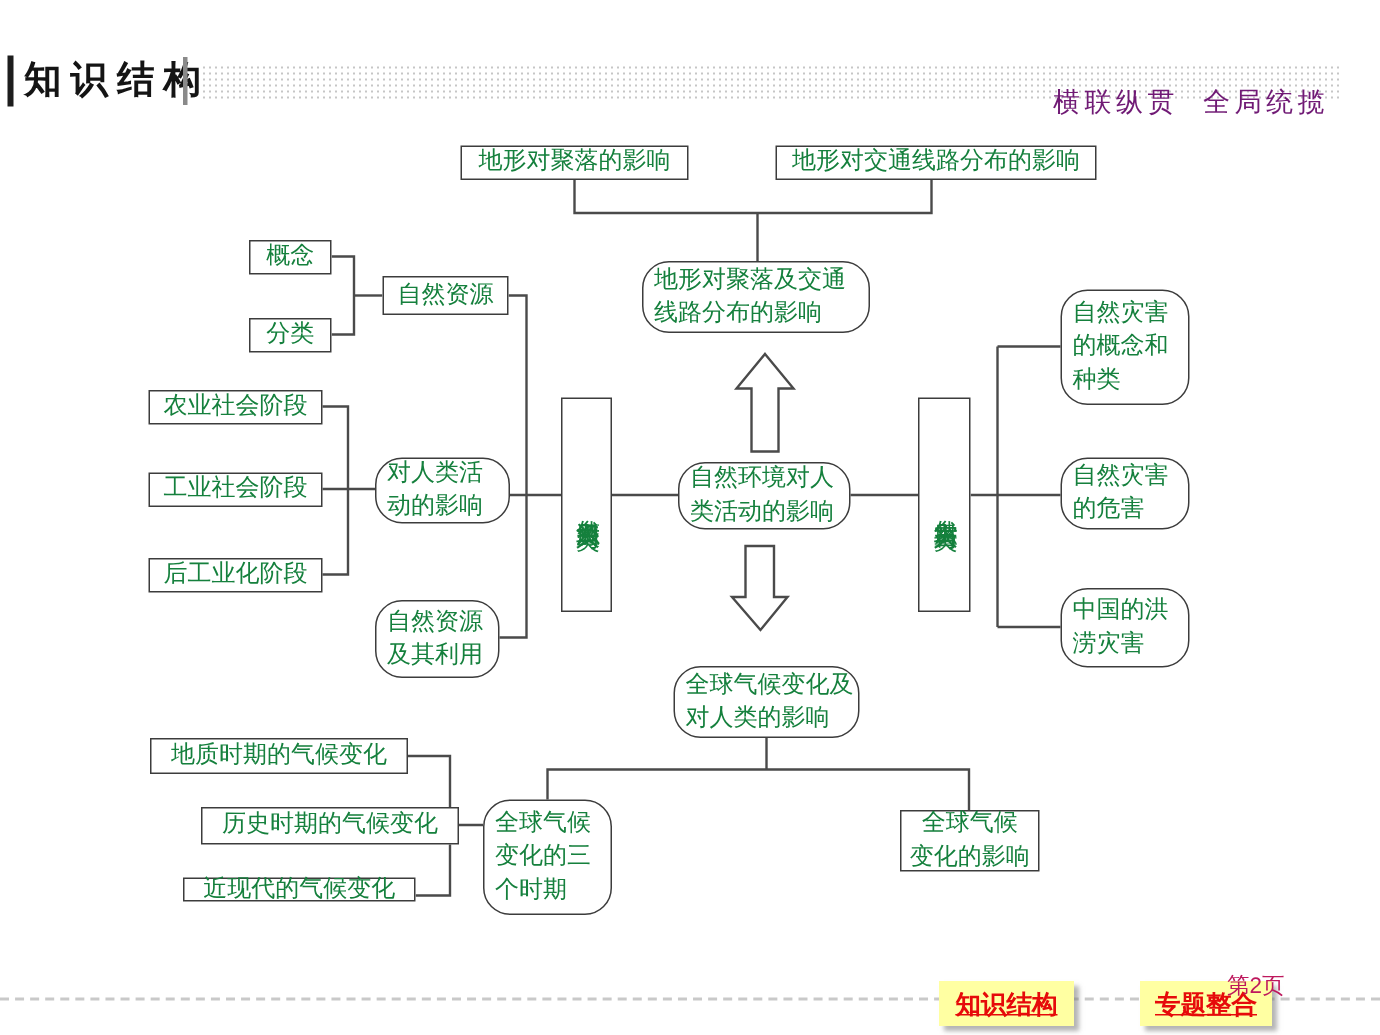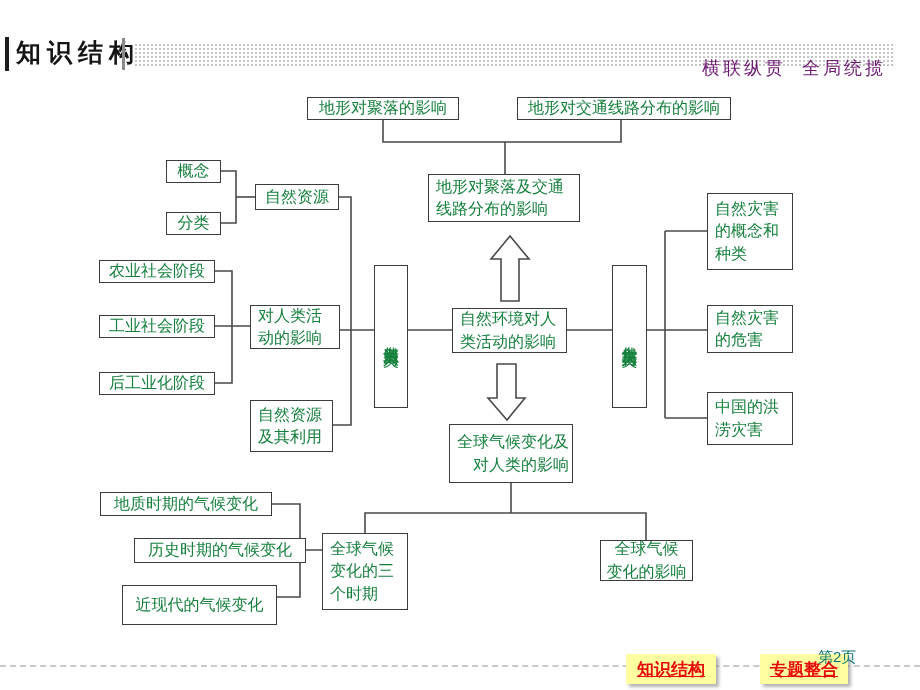--- a/index.html
+++ b/index.html
@@ -17,32 +17,32 @@
             background-size:4px 4px;}
   .hdr-slogan{position:absolute;right:34px;top:22px;font-size:18px;color:#701a75;
               letter-spacing:3px;white-space:pre;}
 
   
   .wires{position:absolute;left:0;top:0;z-index:1;}
   .bx{position:absolute;z-index:2;background:#fff;border:1.6px solid #3c3c3c;
       display:flex;align-items:center;justify-content:center;
       font-size:16px;color:#15803d;line-height:1.38;white-space:pre-line;
       text-align:center;box-sizing:border-box;}
-  .ml{justify-content:flex-start;text-align:left;padding-left:7px;}
+  .ml{justify-content:flex-start;text-align:left;padding-left:7px;border-radius:18px;}
   .vert{writing-mode:vertical-rl;text-orientation:upright;letter-spacing:1px;padding:2px 0;}
 
   
   .dash{position:absolute;left:0;top:665px;width:920px;border-top:2px dashed #c9c9c9;z-index:1;}
   .nav-btn{position:absolute;top:654px;height:30px;z-index:2;background:#ffffa2;
            display:flex;align-items:center;justify-content:center;
            font-size:17px;font-weight:bold;color:#e60a0a;text-decoration:underline;
            box-shadow:3px 3px 3px rgba(120,120,120,0.55);cursor:pointer;}
   .btn-knowledge{left:626px;width:90px;}
   .btn-special{left:760px;width:88px;}
-  .page-num{position:absolute;left:818px;top:648px;z-index:3;font-size:15px;color:#0f766e;}
+  .page-num{position:absolute;left:818px;top:648px;z-index:3;font-size:15px;color:#be185d;}
 </style>
 </head>
 <body>
 
 <div class="page">
 
   <div class="hdr">
     <div class="hdr-bar-left"></div>
     <div class="hdr-title">知识结构</div>
     <div class="hdr-bar-right"></div>
@@ -108,26 +108,26 @@
   <div class="bx vert" style="left:612px;top:265px;width:35px;height:143px;">自然灾害与人类</div>
 
   <div class="bx ml" style="left:707px;top:193px;width:86px;height:77px;">自然灾害
 的概念和
 种类</div>
   <div class="bx ml" style="left:707px;top:305px;width:86px;height:48px;">自然灾害
 的危害</div>
   <div class="bx ml" style="left:707px;top:392px;width:86px;height:53px;">中国的洪
 涝灾害</div>
 
-  <div class="bx ml" style="left:449px;top:424px;width:124px;height:59px;text-align:right;">全球气候变化及
+  <div class="bx ml" style="left:449px;top:444px;width:124px;height:48px;">全球气候变化及
 对人类的影响</div>
 
   <div class="bx" style="left:100px;top:492px;width:172px;height:24px;">地质时期的气候变化</div>
   <div class="bx" style="left:100px;top:538px;width:172px;height:25px;margin-left:34px;">历史时期的气候变化</div>
-  <div class="bx" style="left:122px;top:585px;width:155px;height:40px;">近现代的气候变化</div>
+  <div class="bx" style="left:122px;top:585px;width:155px;height:16px;">近现代的气候变化</div>
   <div class="bx ml" style="left:322px;top:533px;width:86px;height:77px;">全球气候
 变化的三
 个时期</div>
   <div class="bx" style="left:600px;top:540px;width:93px;height:41px;">全球气候
 变化的影响</div>
 
   <div class="dash"></div>
   <div class="nav-btn btn-knowledge">知识结构</div>
   <div class="nav-btn btn-special">专题整合</div>
   <div class="page-num">第2页</div>

